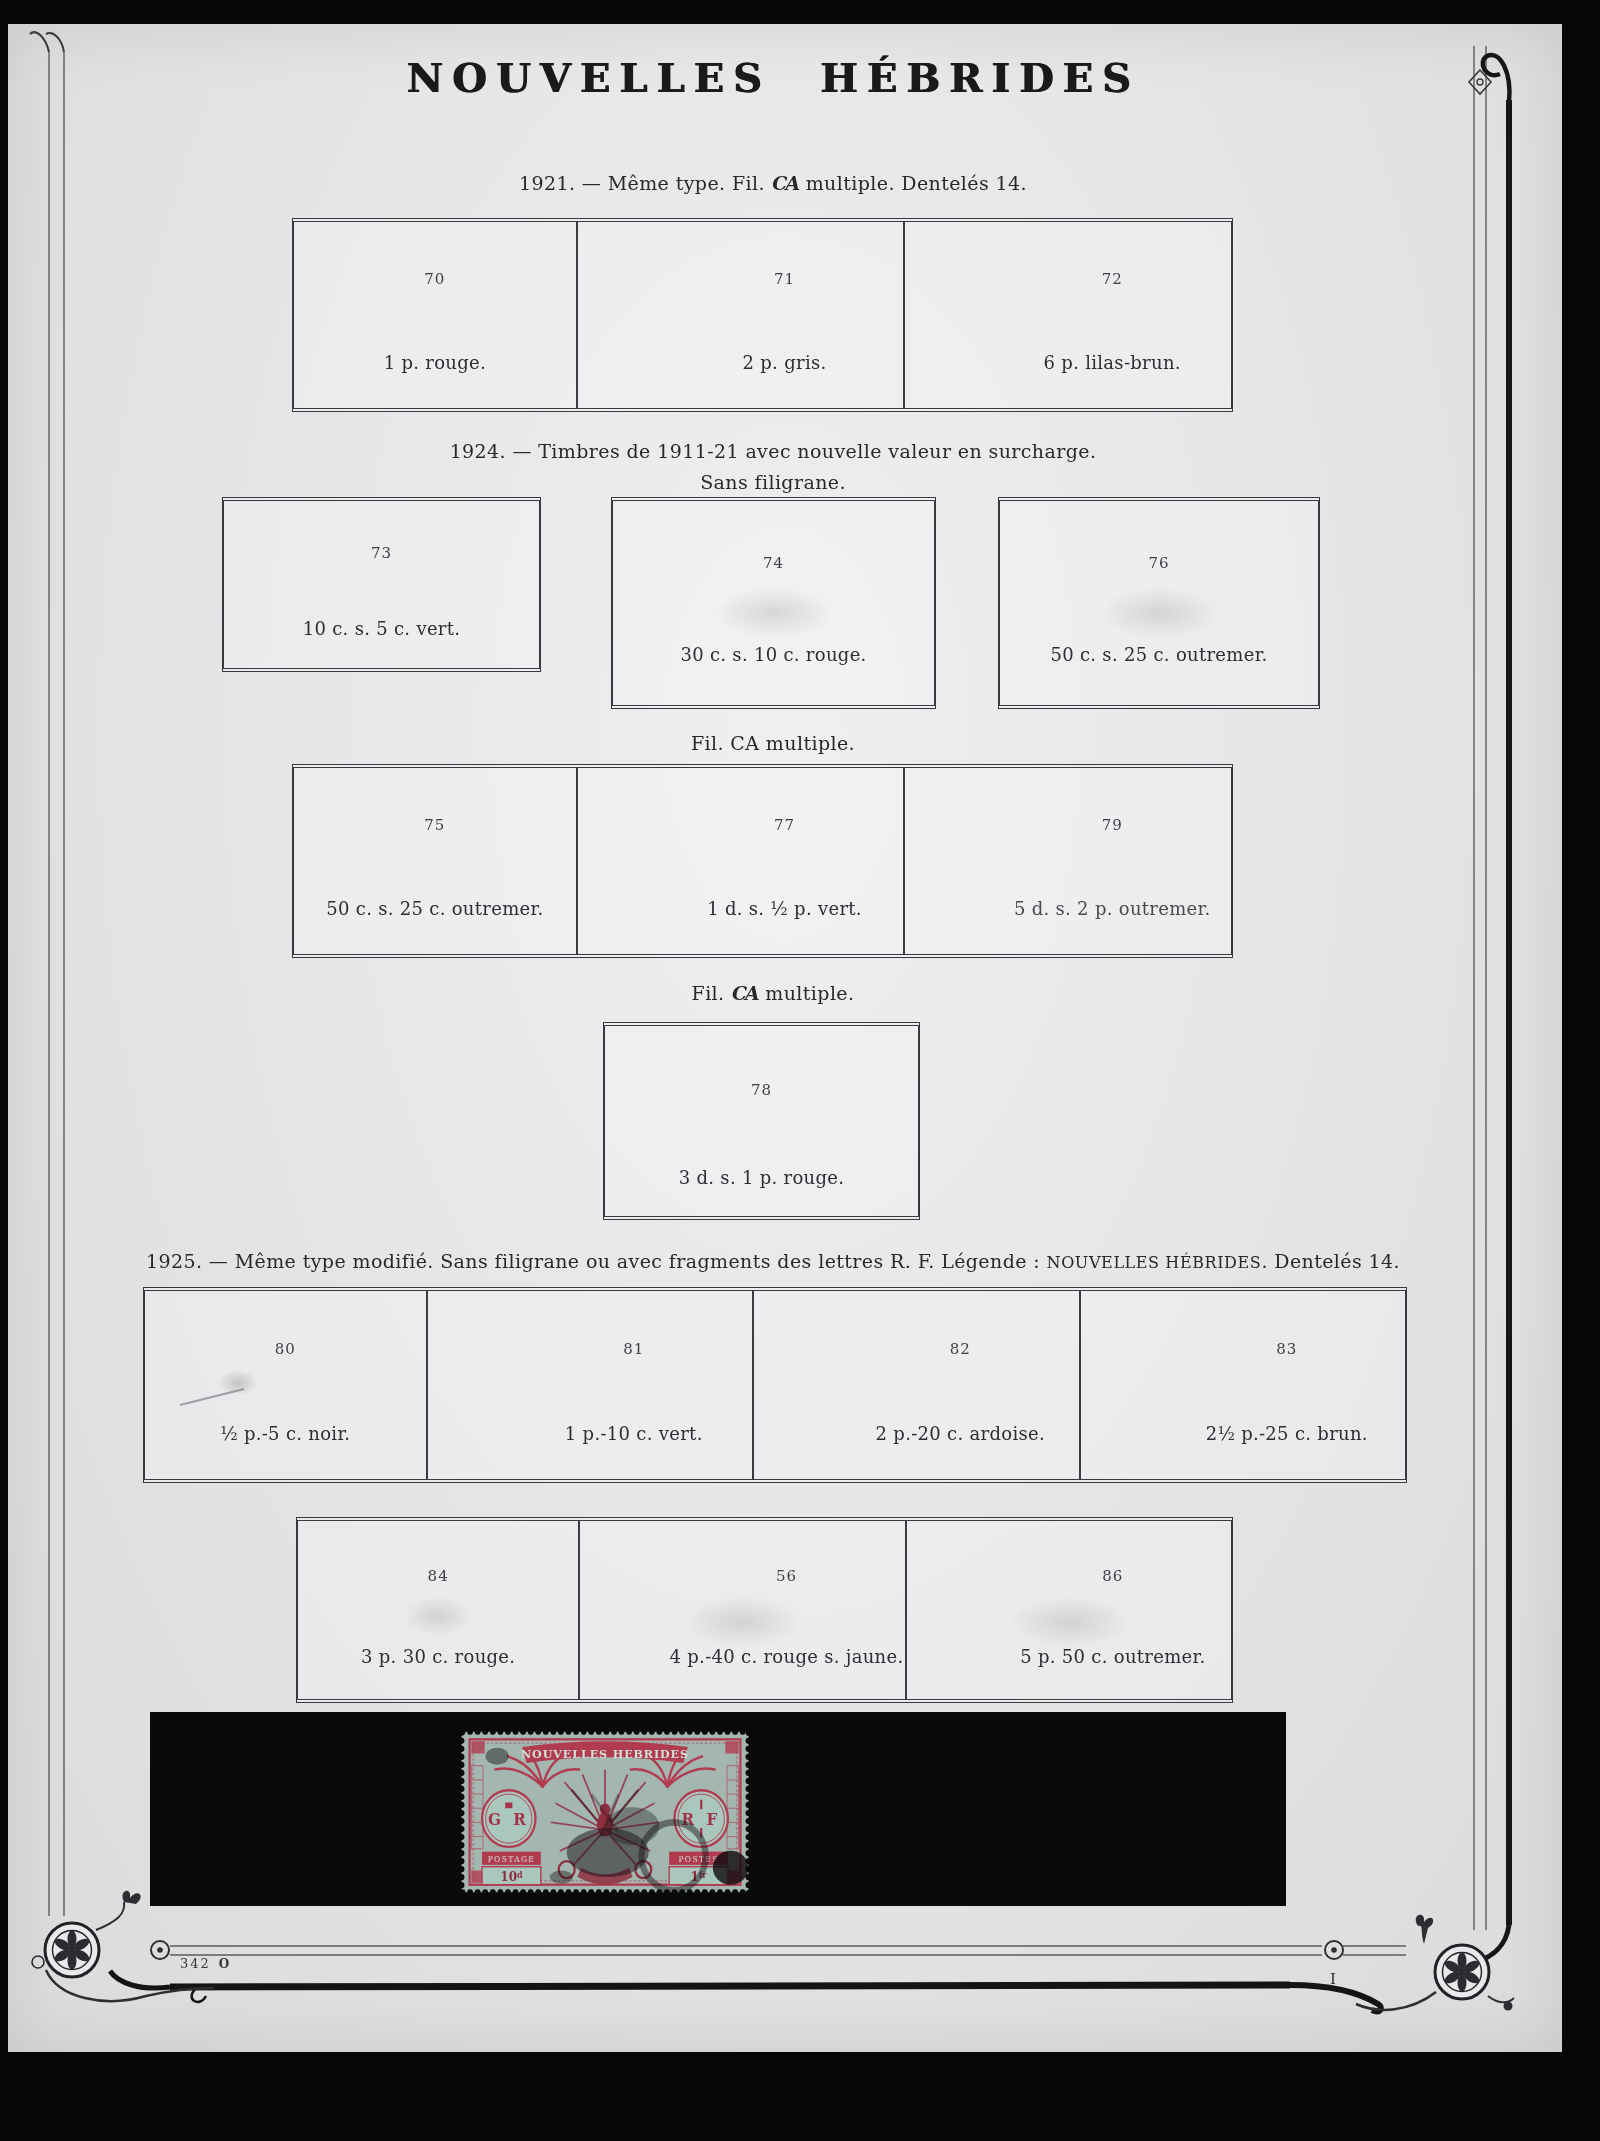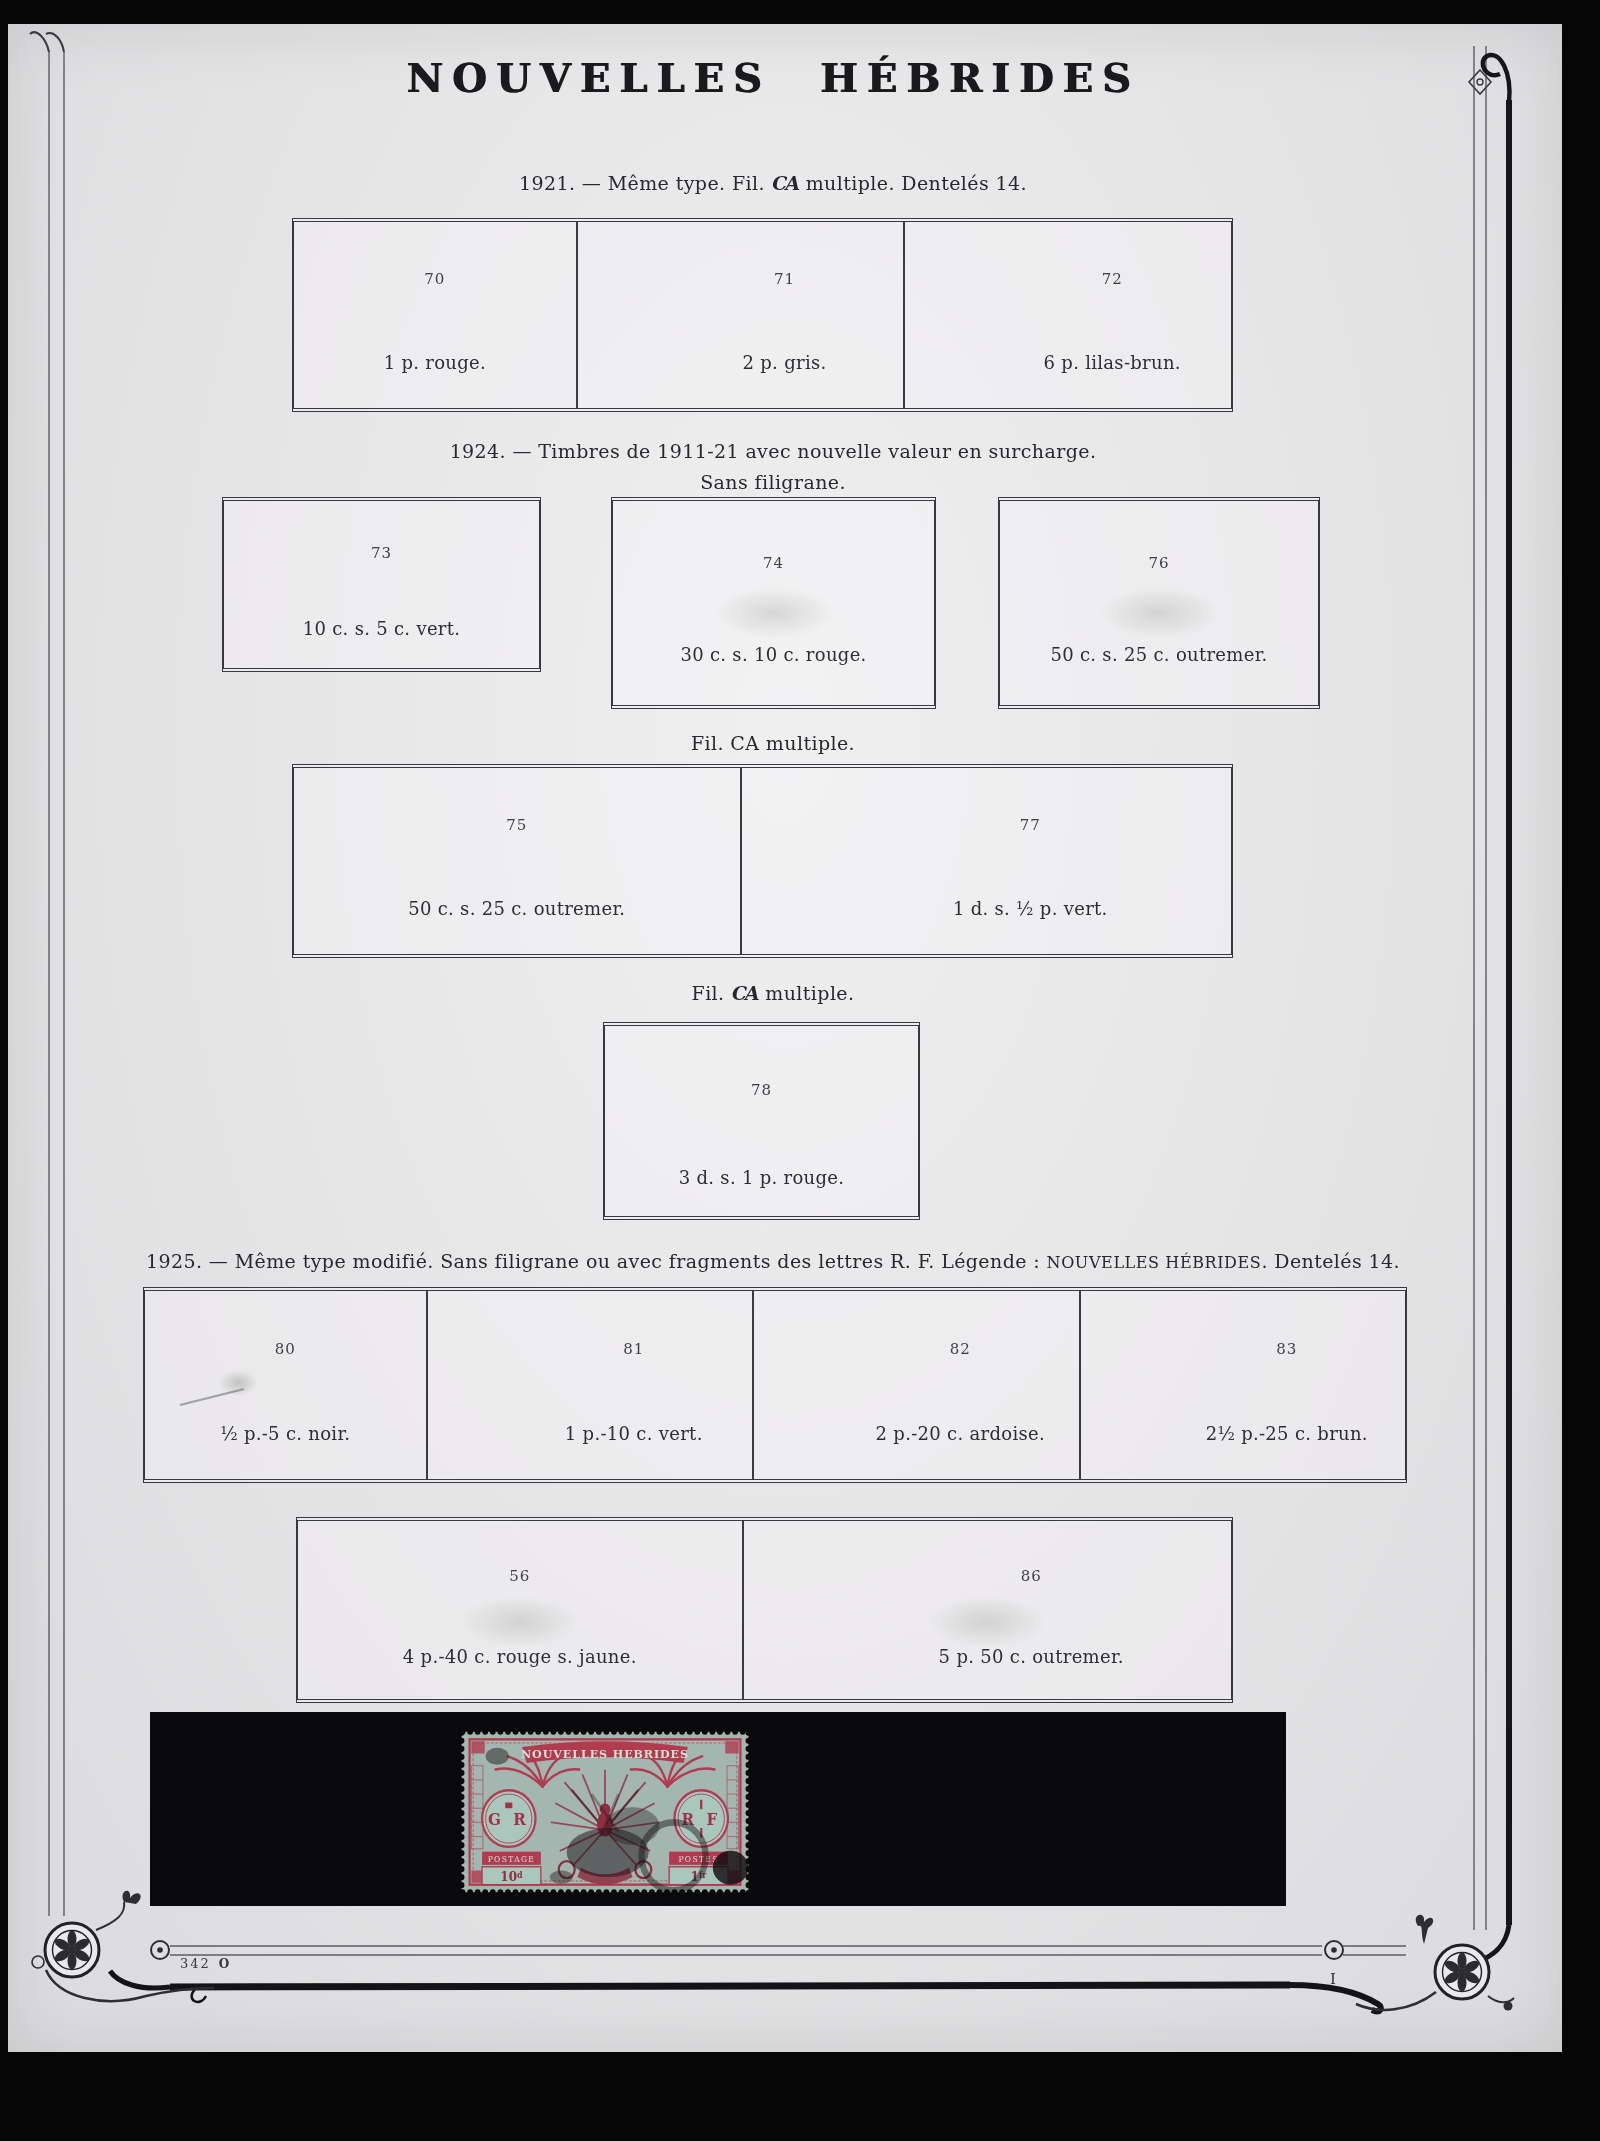--- a/index.html
+++ b/index.html
@@ -84,20 +84,24 @@
 
   <div class="tbl" style="left:284px;top:740px;width:941px;height:194px">
     <div class="cell">
       <div class="cat-num">75</div>
       <div class="cat-label">50 c. s. 25 c. outremer.</div>
     </div>
     <div class="cell">
       <div class="cat-num">77</div>
       <div class="cat-label">1 d. s. ½ p. vert.</div>
     </div>
+    <div class="cell">
+      <div class="cat-num">79</div>
+      <div class="cat-label" style="opacity:.85">5 d. s. 2 p. outremer.</div>
+    </div>
   </div>
 
   <div class="center-line" style="top:958px"><span>Fil. </span><span class="monogram">CA</span><span> multiple.</span></div>
 
   <div class="sbox" style="left:595px;top:998px;width:317px;height:198px">
     <div class="cat-num" style="top:29%">78</div>
     <div class="cat-label" style="top:74%">3 d. s. 1 p. rouge.</div>
   </div>
 
   <div class="center-line" style="top:1226px"><span>1925. — Même type modifié. Sans filigrane ou avec fragments des lettres R. F. Légende : </span><span class="legend-caps">NOUVELLES HÉBRIDES</span><span>. Dentelés 14.</span></div>
@@ -117,20 +121,25 @@
       <div class="cat-num">82</div>
       <div class="cat-label">2 p.-20 c. ardoise.</div>
     </div>
     <div class="cell">
       <div class="cat-num">83</div>
       <div class="cat-label">2½ p.-25 c. brun.</div>
     </div>
   </div>
 
   <div class="tbl" style="left:288px;top:1493px;width:937px;height:186px">
+    <div class="cell">
+      <div class="smudge" style="width:70px;height:40px;margin-left:-35px"></div>
+      <div class="cat-num">84</div>
+      <div class="cat-label">3 p. 30 c. rouge.</div>
+    </div>
     <div class="cell">
       <div class="smudge"></div>
       <div class="cat-num">56</div>
       <div class="cat-label">4 p.-40 c. rouge s. jaune.</div>
     </div>
     <div class="cell">
       <div class="smudge"></div>
       <div class="cat-num">86</div>
       <div class="cat-label">5 p. 50 c. outremer.</div>
     </div>

